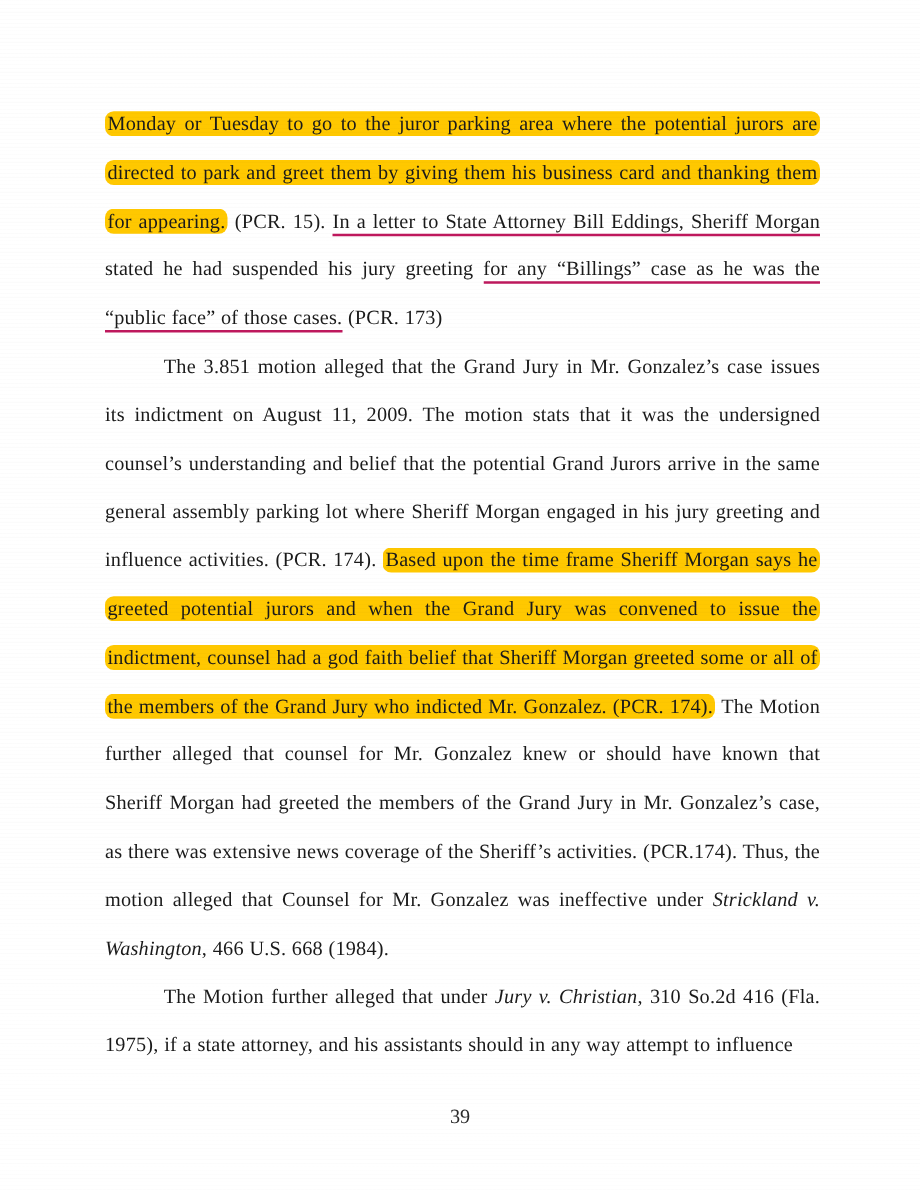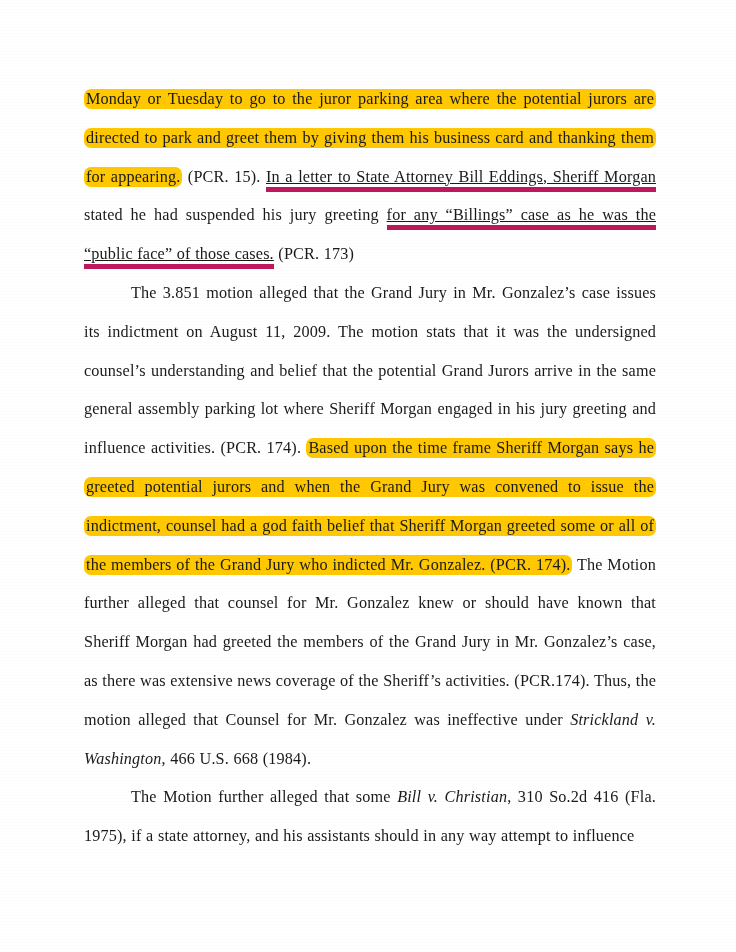--- a/index.html
+++ b/index.html
@@ -46,24 +46,23 @@
     
   }
   .hl {
     background-color: #ffc800;
     border-radius: 7px;
     padding: 1px 2px;
     box-decoration-break: clone;
     -webkit-box-decoration-break: clone;
   }
   .grn {
-    border-bottom: 5px solid #be185d;
+    border-bottom: 2px solid #be185d;
     padding-bottom: 1px;
     box-decoration-break: clone;
-    text-decoration: underline;
     -webkit-box-decoration-break: clone;
   }
   .ital {
     font-style: italic;
   }
   .page-number {
     position: absolute;
     left: 0;
     top: 884px;
     width: 736px;
@@ -82,18 +81,19 @@
   }
 </style>
 </head>
 <body>
 
 <div class="page">
 
   <div class="doc-body" id="doc-body">
       <p class="para"><span class="hl">Monday or Tuesday to go to the juror parking area where the potential jurors are directed to park and greet them by giving them his business card and thanking them for appearing.</span><span> (PCR. 15). </span><span class="grn">In a letter to State Attorney Bill Eddings, Sheriff Morgan</span><span> stated he had suspended his jury greeting </span><span class="grn">for any “Billings” case as he was the “public face” of those cases.</span><span> (PCR. 173)</span></p>
       <p class="para indent"><span>The 3.851 motion alleged that the Grand Jury in Mr. Gonzalez’s case issues its indictment on August 11, 2009. The motion stats that it was the undersigned counsel’s understanding and belief that the potential Grand Jurors arrive in the same general assembly parking lot where Sheriff Morgan engaged in his jury greeting and influence activities. (PCR. 174). </span><span class="hl">Based upon the time frame Sheriff Morgan says he greeted potential jurors and when the Grand Jury was convened to issue the indictment, counsel had a god faith belief that Sheriff Morgan greeted some or all of the members of the Grand Jury who indicted Mr. Gonzalez. (PCR. 174).</span><span> The Motion further alleged that counsel for Mr. Gonzalez knew or should have known that Sheriff Morgan had greeted the members of the Grand Jury in Mr. Gonzalez’s case, as there was extensive news coverage of the Sheriff’s activities. (PCR.174). Thus, the motion alleged that Counsel for Mr. Gonzalez was ineffective under </span><span class="ital">Strickland v. Washington</span><span>, 466 U.S. 668 (1984).</span></p>
-      <p class="para indent"><span>The Motion further alleged that some </span><span class="ital">Bill v. Christian</span><span>, 310 So.2d 416 (Fla. 1975), if a state attorney, and his assistants should in any way attempt to influence</span></p>
+      <p class="para indent"><span>The Motion further alleged that under </span><span class="ital">Jury v. Christian</span><span>, 310 So.2d 416 (Fla. 1975), if a state attorney, and his assistants should in any way attempt to influence</span></p>
     </div>
 
+  <div class="page-number">39</div>
 
   <div class="scan-noise"></div>
 </div>
 
 </body></html>

